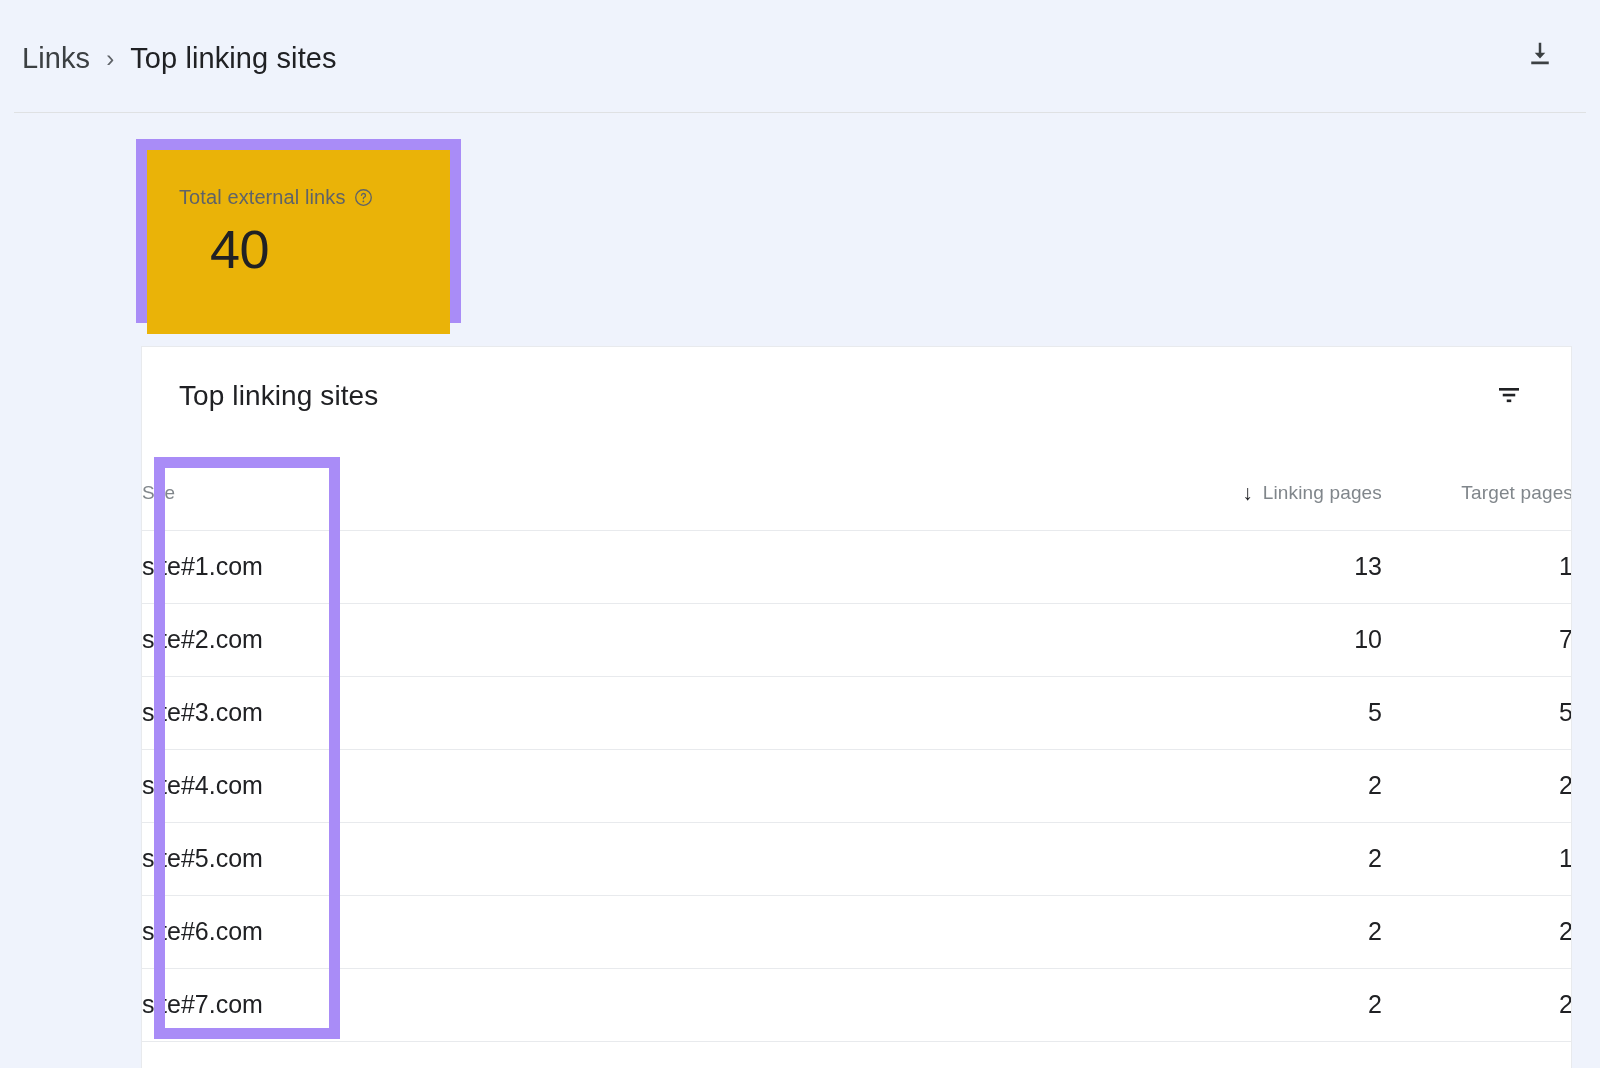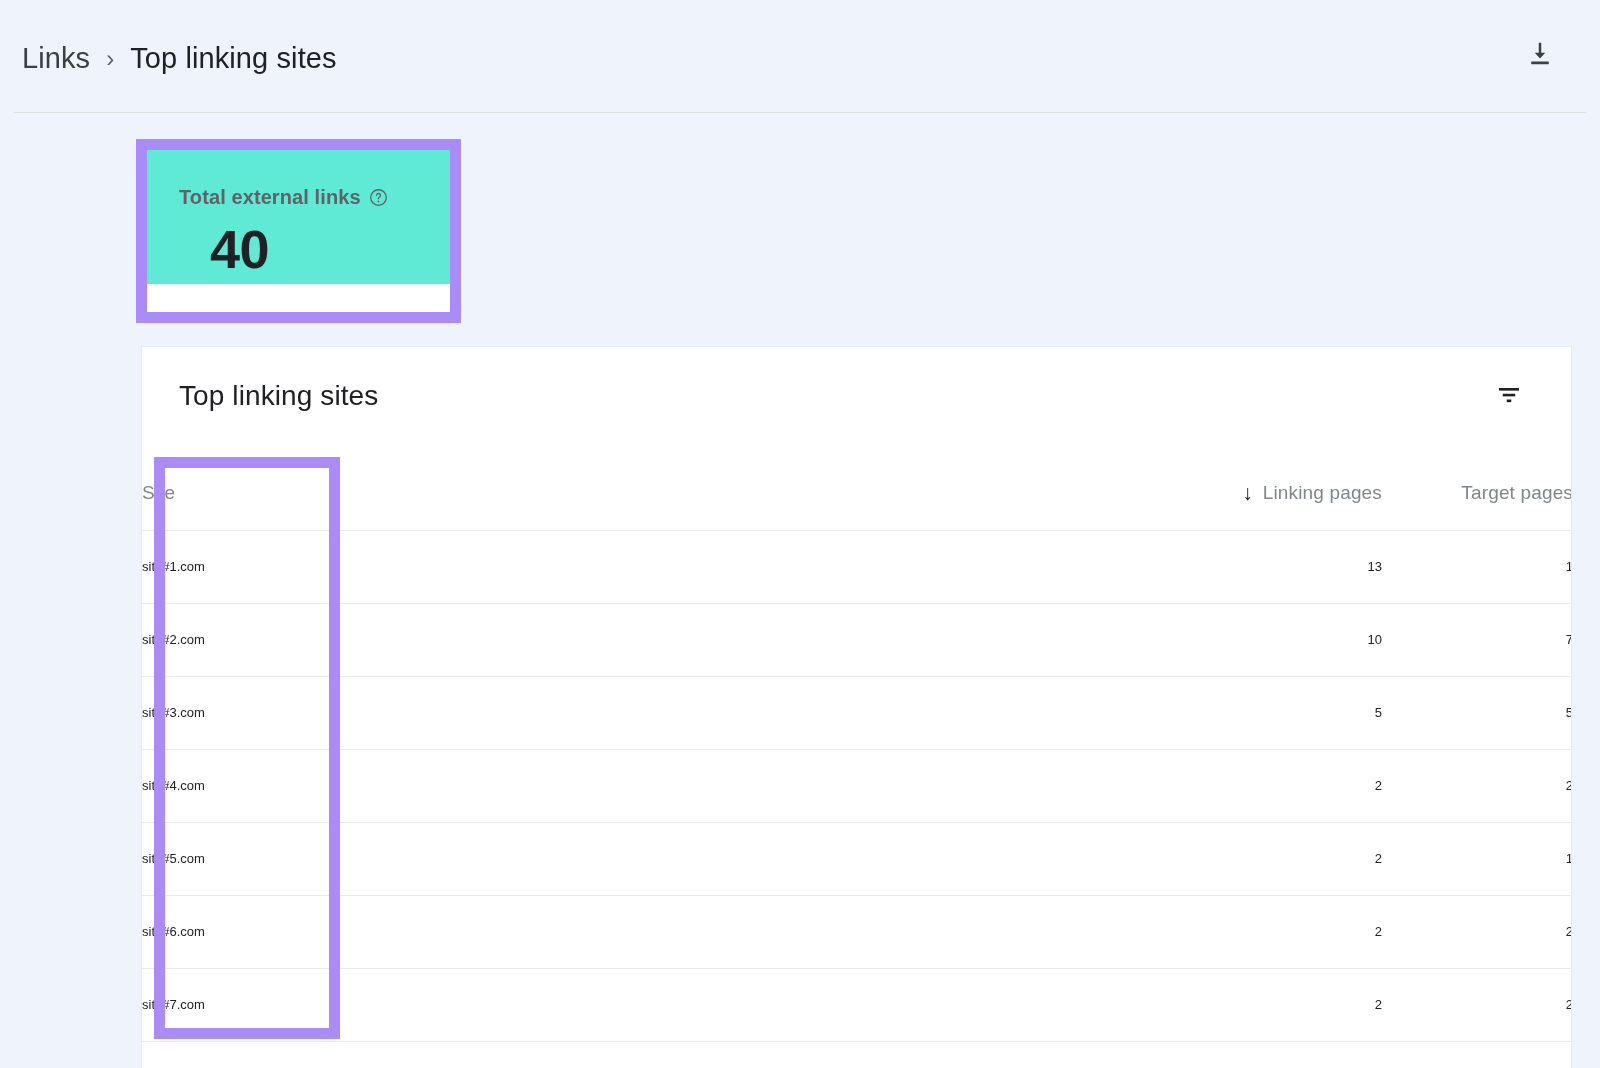--- a/index.html
+++ b/index.html
@@ -80,24 +80,23 @@
     height: 184px;
     box-sizing: border-box;
     border: 11px solid #a98cf7;
     background: #ffffff;
   }
   .metric-card {
     position: absolute;
     left: 147px;
     top: 150px;
     width: 303px;
-    height: 134px;
-    background: #5eead4;
-    box-sizing: border-box;
-    font-weight: bold;
+    height: 184px;
+    background: #eab308;
+    box-sizing: border-box;
   }
   .metric-label-row {
     position: absolute;
     left: 32px;
     top: 36px;
     display: flex;
     align-items: center;
     gap: 8px;
   }
   .metric-label {
@@ -166,21 +165,21 @@
     width: 100%;
     border-collapse: collapse;
     table-layout: fixed;
   }
   table.data-table th,
   table.data-table td {
     padding: 0;
     height: 73px;
     vertical-align: middle;
     font-weight: normal;
-    font-size: 13px;
+    font-size: 25px;
     border-bottom: 1px solid #e8eaed;
   }
   table.data-table th {
     font-size: 19px;
     color: #80868b;
     letter-spacing: 0.15px;
     margin-left: 44px;
   }
   th.col-site, td.col-site {
     width: 1010px;

